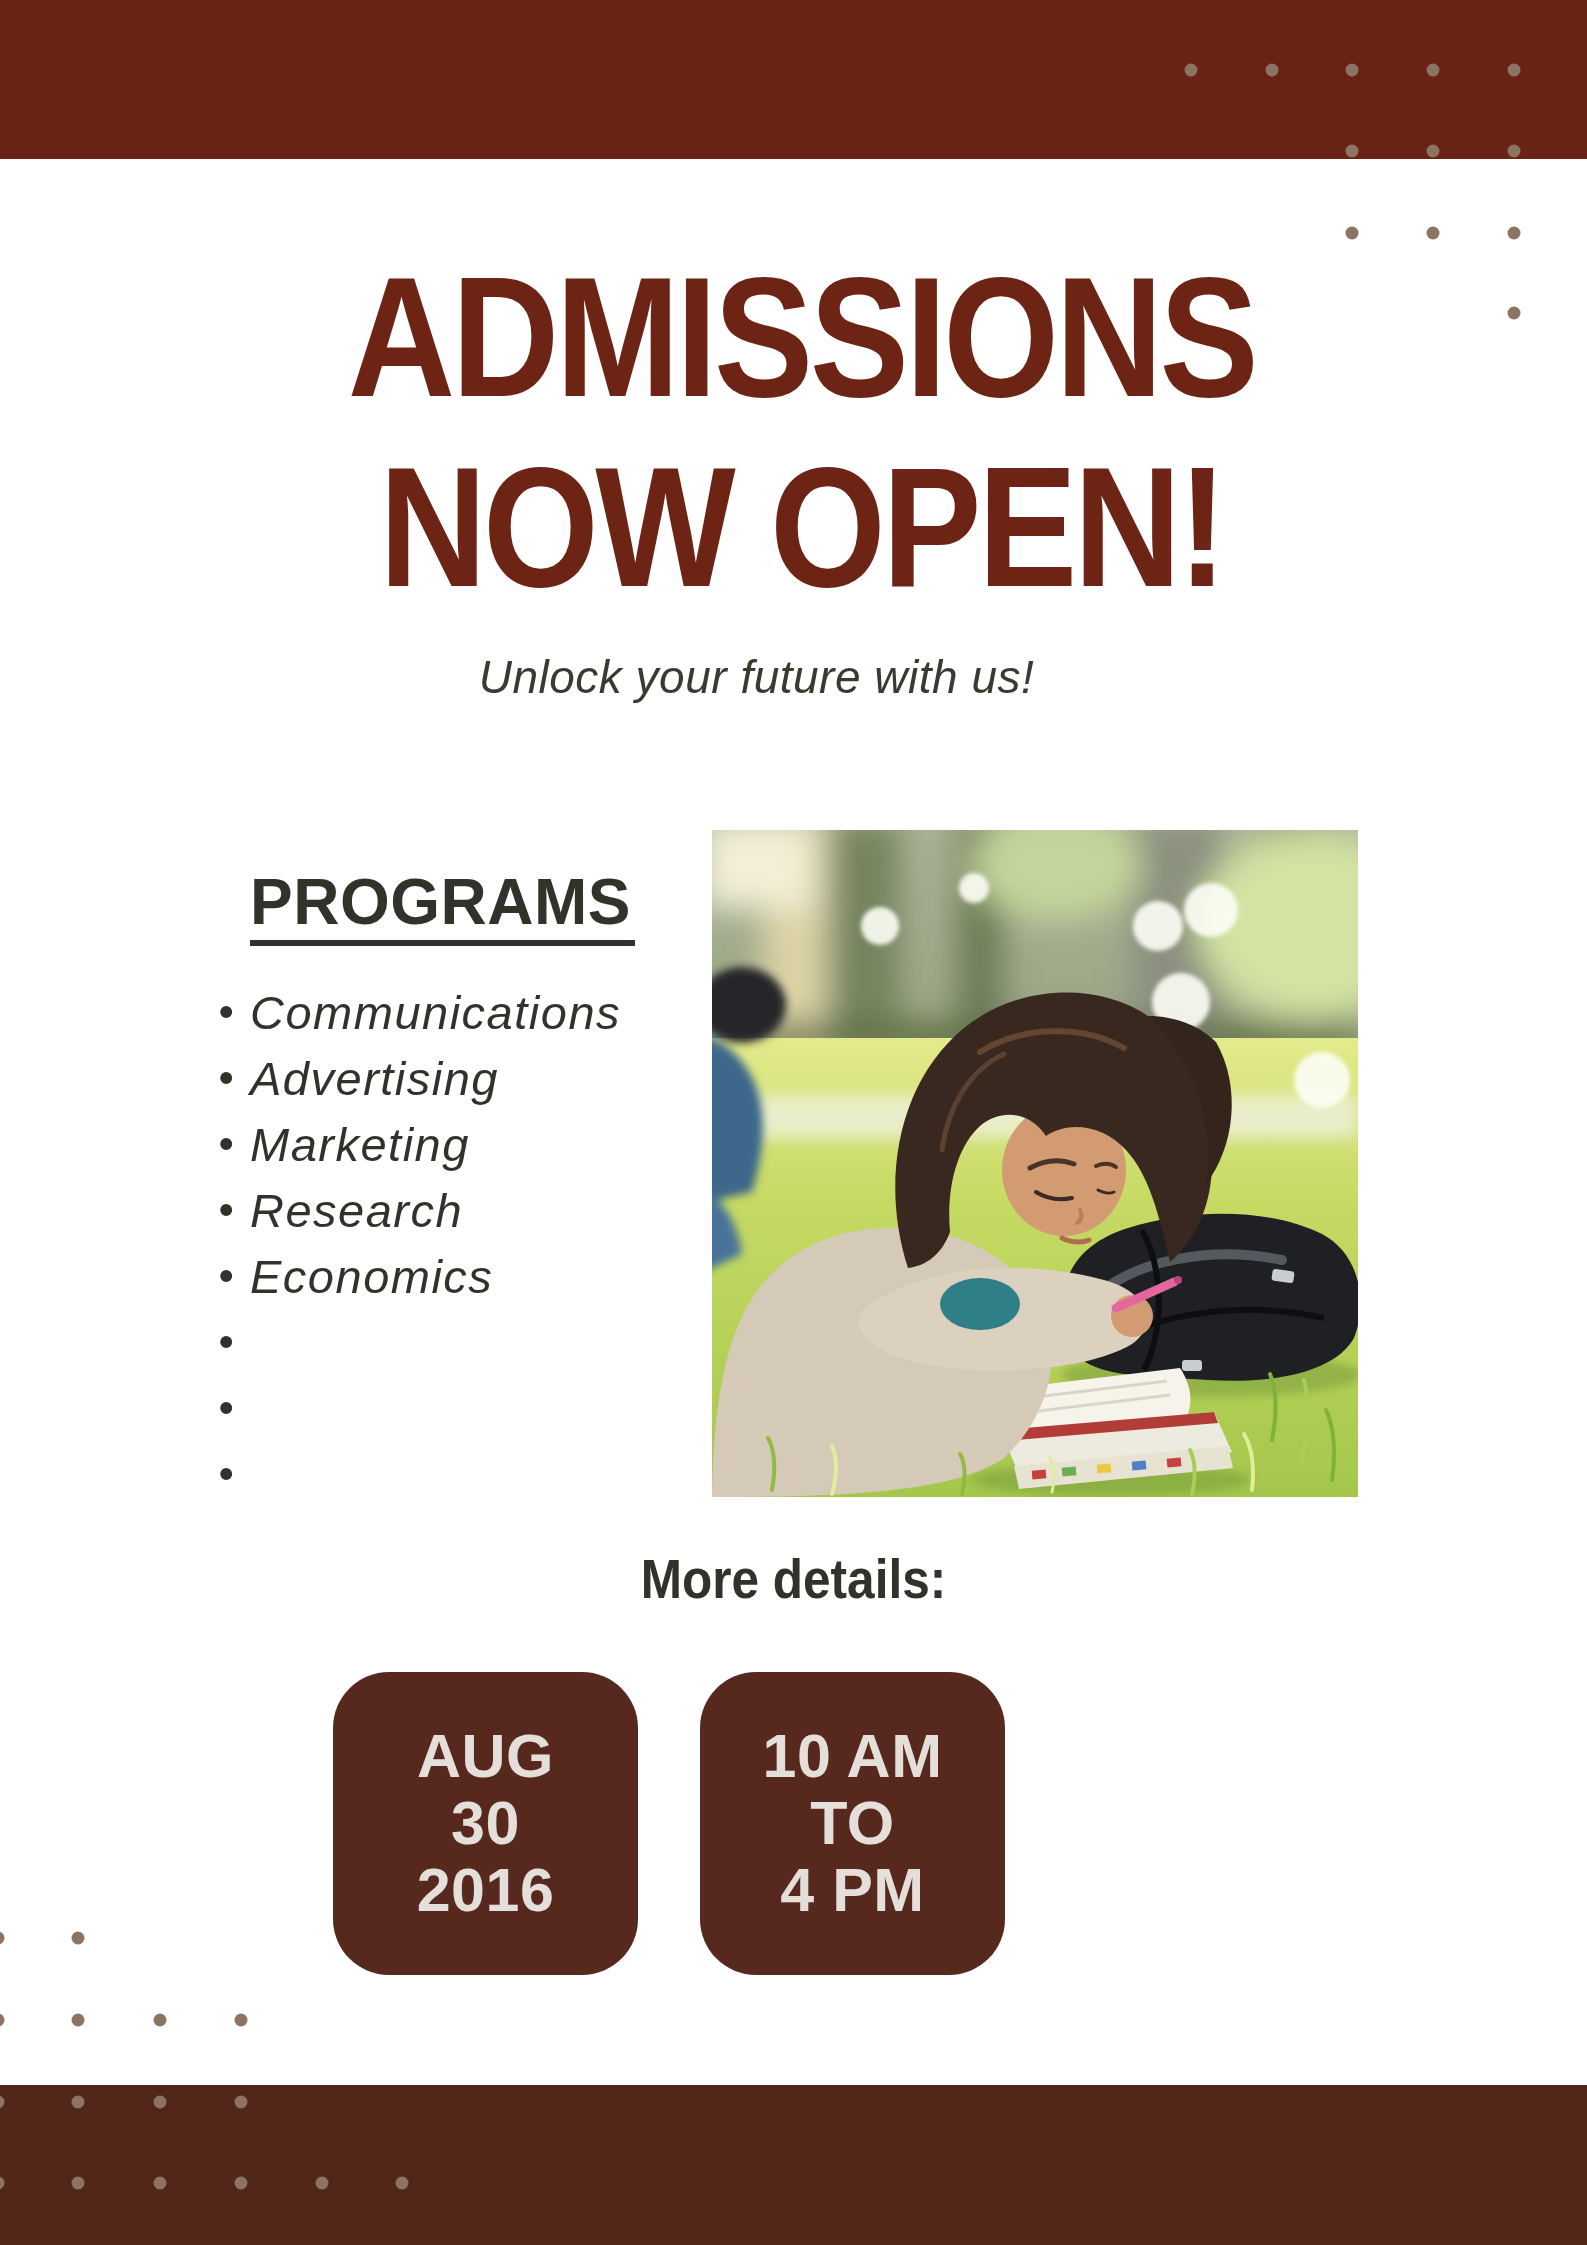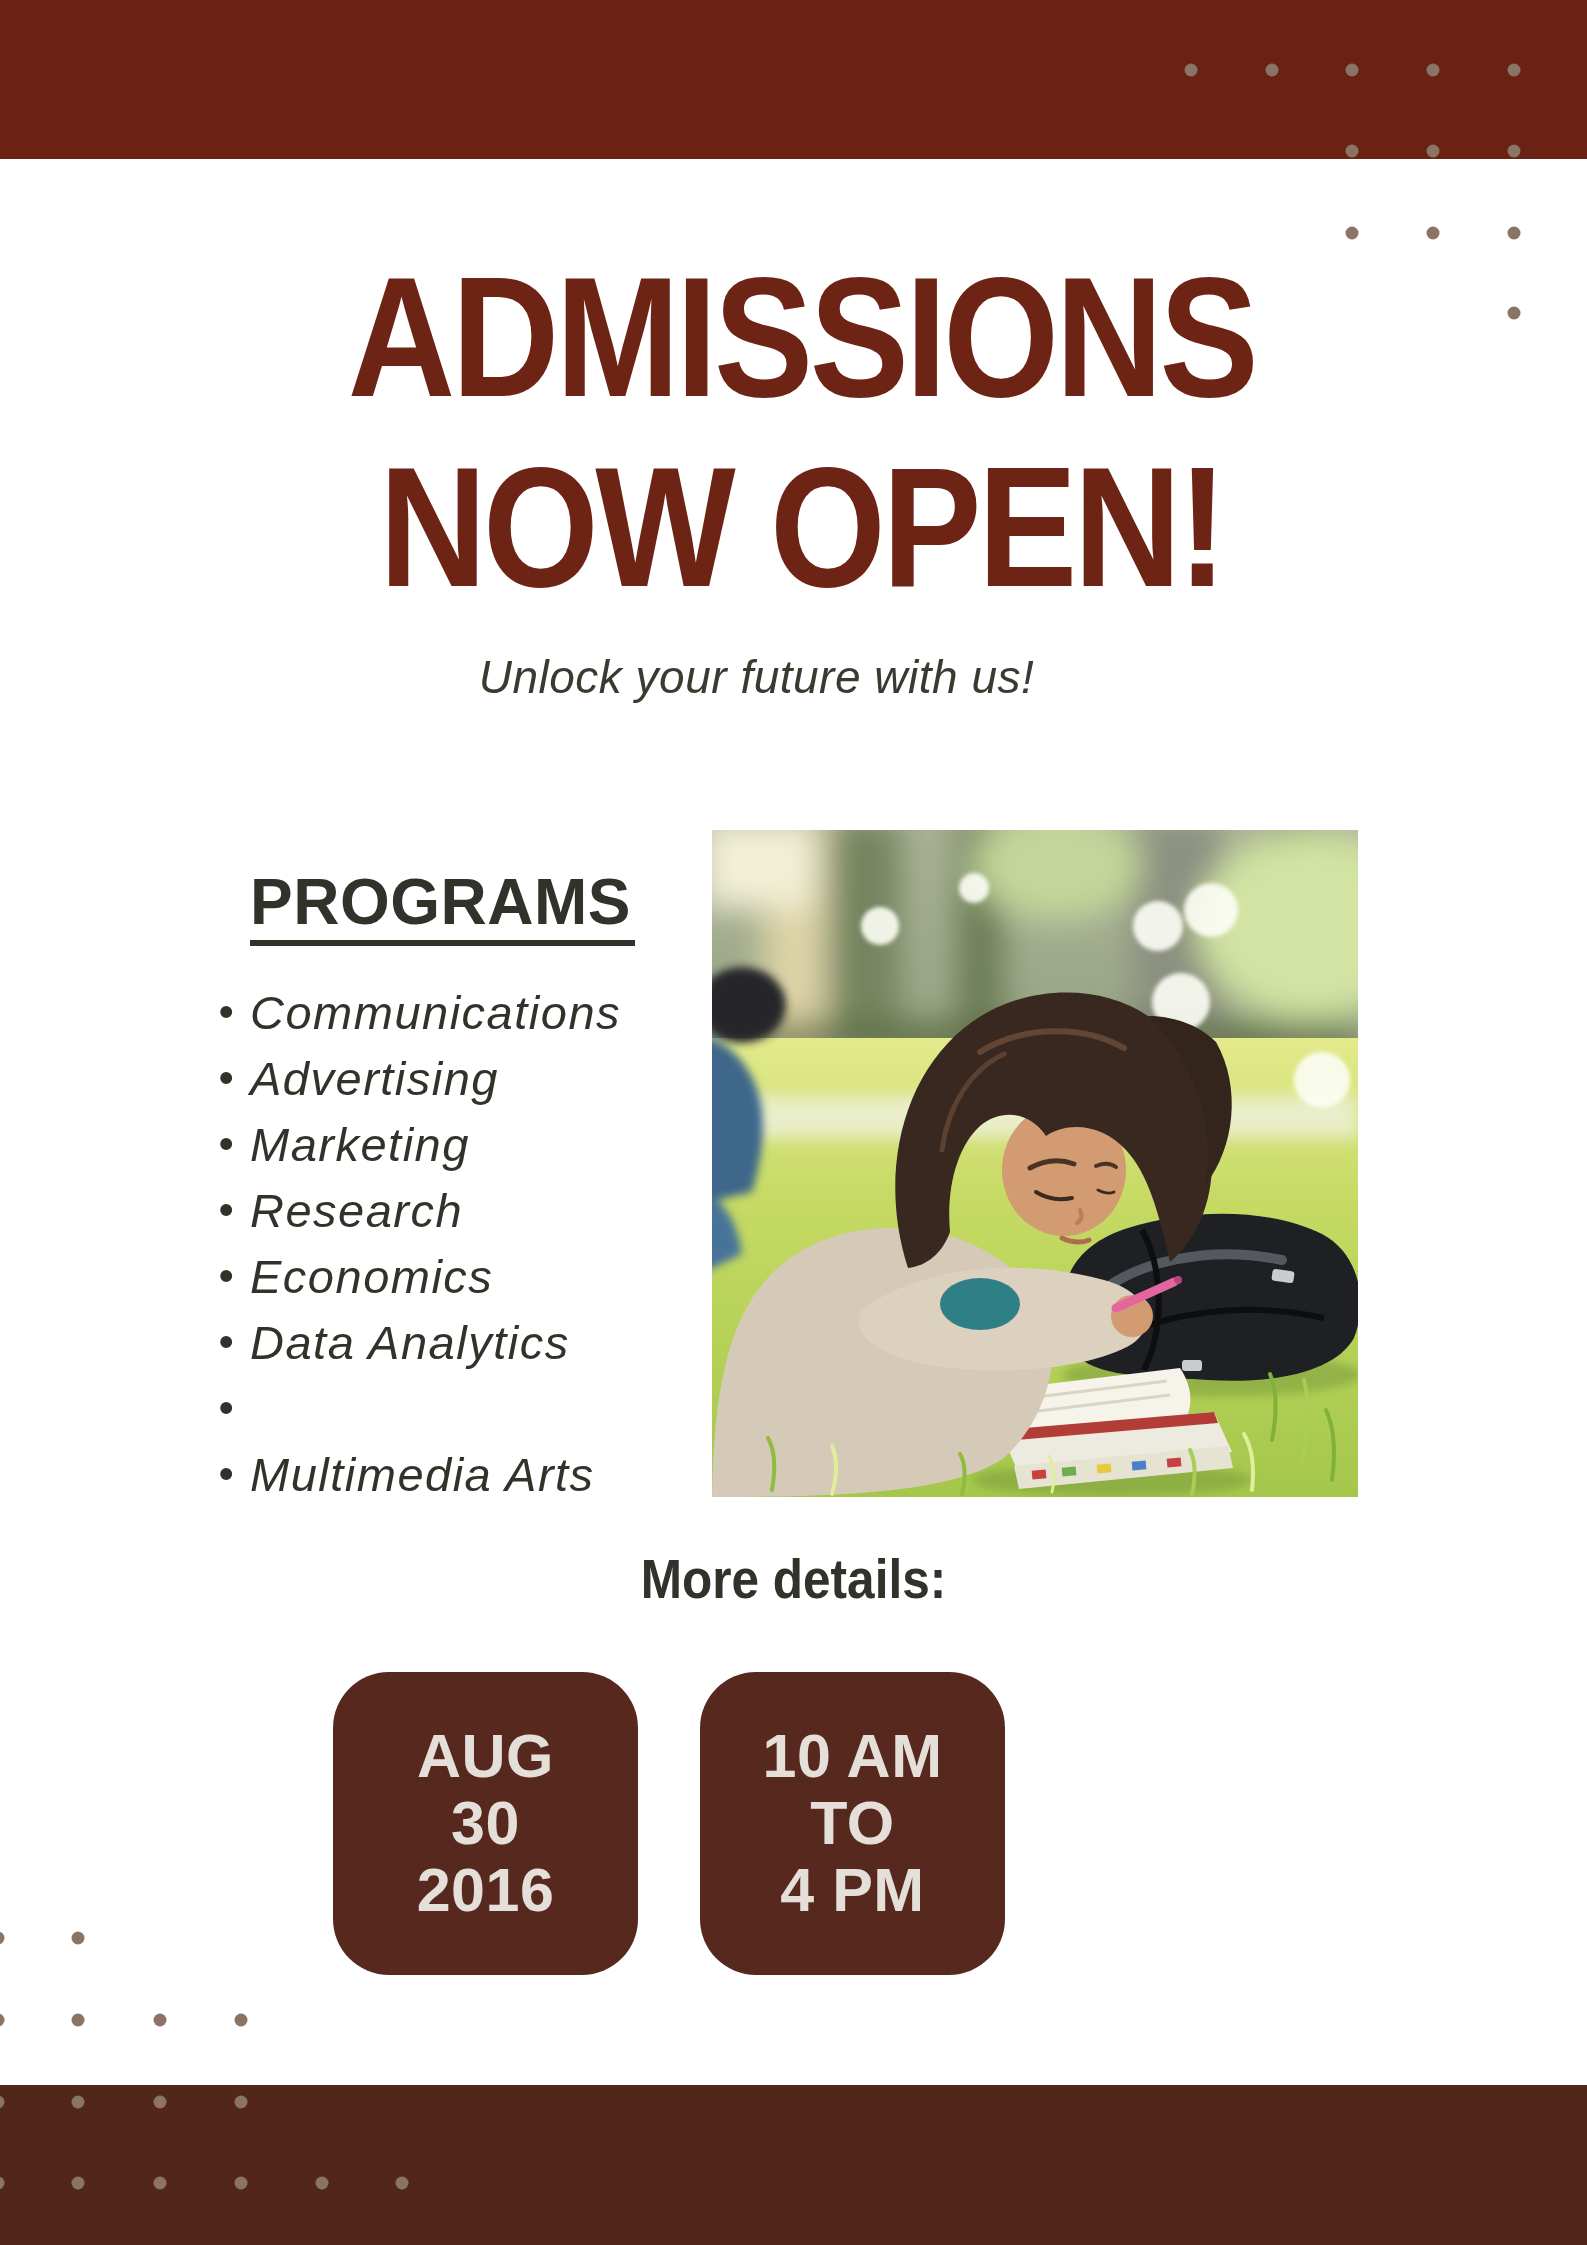--- a/index.html
+++ b/index.html
@@ -83,28 +83,26 @@
       <li>
         <span class="bullet">•</span>
         <span>Research</span>
       </li>
       <li>
         <span class="bullet">•</span>
         <span>Economics</span>
       </li>
       <li>
         <span class="bullet">•</span>
-        <span>Data Analytics</span>
-      </li>
-      <li>
-        <span class="bullet">•</span>
-      </li>
-      <li>
-        <span class="bullet">•</span>
-        <span>Multimedia Arts</span>
+      </li>
+      <li>
+        <span class="bullet">•</span>
+      </li>
+      <li>
+        <span class="bullet">•</span>
       </li>
     </ul>
   </div>
 
   <div class="photo">
     <svg viewBox="0 0 646 667" width="646" height="667" role="img">
       <title>Student writing in a notebook on a campus lawn beside books and a black backpack</title>
       <defs>
         <filter id="b16" x="-40%" y="-40%" width="180%" height="180%">
             <feGaussianBlur stdDeviation="16"></feGaussianBlur>

